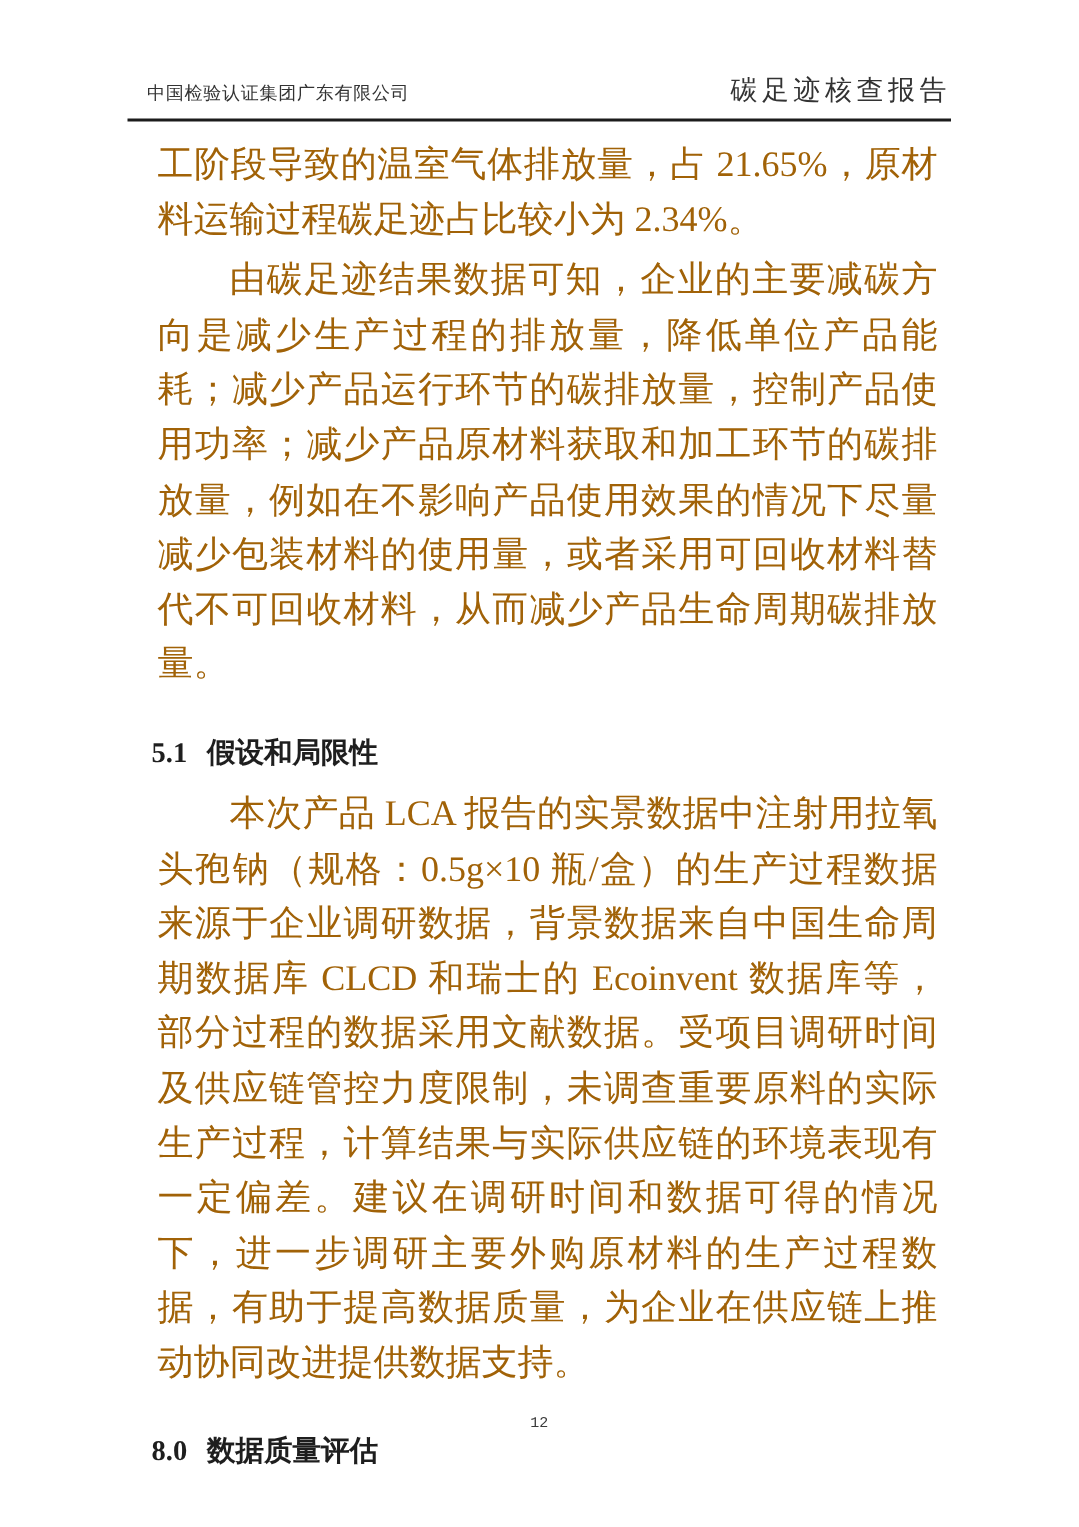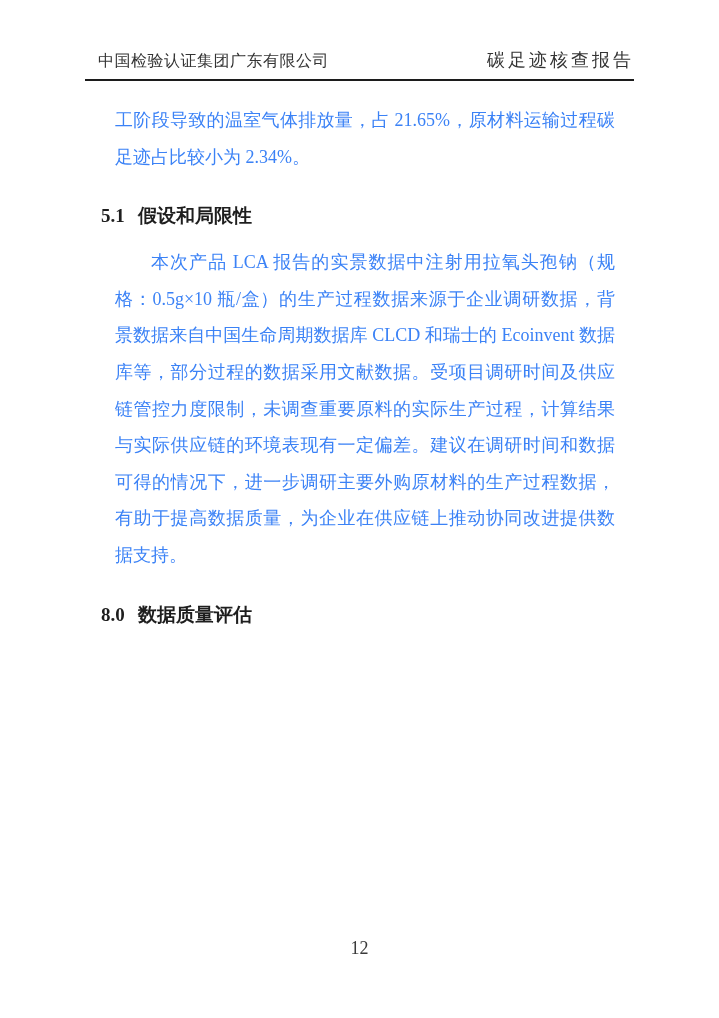--- a/index.html
+++ b/index.html
@@ -23,46 +23,46 @@
     top: 48px;
     left: 85px;
     width: 549px;
     display: flex;
     justify-content: space-between;
     align-items: baseline;
     border-bottom: 2px solid #1c1c1c;
     padding-bottom: 7px;
   }
   .header-left {
-    font-size: 16px;
+    font-size: 12px;
     letter-spacing: 0.5px;
     padding-left: 13px;
     color: #333333;
     white-space: nowrap;
   }
   .header-right {
     font-size: 18px;
     letter-spacing: 3px;
     color: #333333;
     white-space: nowrap;
   }
 
   
   .content {
     position: absolute;
     top: 88px;
     left: 101px;
     width: 528px;
   }
   .para {
-    margin: 14px;
-    font-size: 18px;
+    margin: 4px;
+    font-size: 24px;
     line-height: 36.6px;
     text-align: justify;
-    color: #3b82f6;
+    color: #a16207;
   }
   .para.indent { text-indent: 2em; }
 
   .h-section {
     margin: 40px 0 0 0;
     font-size: 20px;
     line-height: 30px;
     font-weight: bold;
     color: #1e1e1e;
     font-family: "Liberation Sans", "DejaVu Sans", sans-serif;
@@ -88,39 +88,40 @@
 
   
   .footer {
     position: absolute;
     top: 938px;
     left: 0;
     width: 719px;
     text-align: center;
   }
   .page-number {
-    font-size: 18px;
+    font-size: 10px;
     color: #3a3a3a;
-    font-family: Liberation Serif, serif;
+    font-family: Liberation Mono, monospace;
   }
 </style>
 </head>
 <body>
 
 <div class="page">
 
   <header class="header">
     <span class="header-left">中国检验认证集团广东有限公司</span>
     <span class="header-right">碳足迹核查报告</span>
   </header>
 
   <main class="content">
 
     <p class="para">工阶段导致的温室气体排放量，占 21.65%，原材料运输过程碳足迹占比较小为 2.34%。</p>
 
+    <p class="para indent">由碳足迹结果数据可知，企业的主要减碳方向是减少生产过程的排放量，降低单位产品能耗；减少产品运行环节的碳排放量，控制产品使用功率；减少产品原材料获取和加工环节的碳排放量，例如在不影响产品使用效果的情况下尽量减少包装材料的使用量，或者采用可回收材料替代不可回收材料，从而减少产品生命周期碳排放量。</p>
 
 
     <h2 class="h-sub">
       <span class="h-num">5.1</span><span>假设和局限性</span>
     </h2>
 
     <p class="para indent">本次产品 LCA 报告的实景数据中注射用拉氧头孢钠（规格：0.5g×10 瓶/盒）的生产过程数据来源于企业调研数据，背景数据来自中国生命周期数据库 CLCD 和瑞士的 Ecoinvent 数据库等，部分过程的数据采用文献数据。受项目调研时间及供应链管控力度限制，未调查重要原料的实际生产过程，计算结果与实际供应链的环境表现有一定偏差。建议在调研时间和数据可得的情况下，进一步调研主要外购原材料的生产过程数据，有助于提高数据质量，为企业在供应链上推动协同改进提供数据支持。</p>
 
     <h2 class="h-sub">
       <span class="h-num">8.0</span><span>数据质量评估</span>

